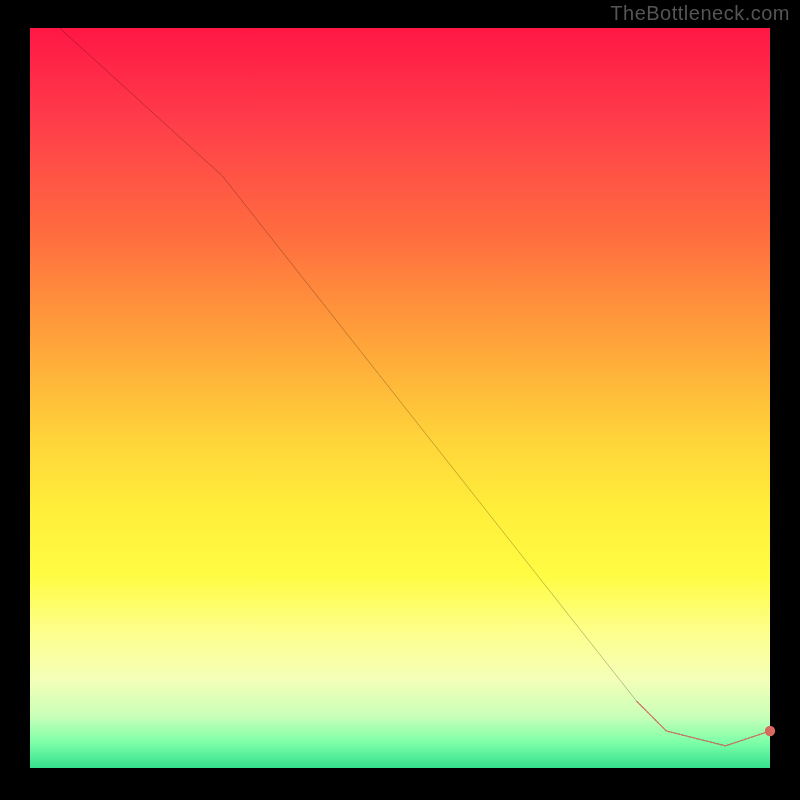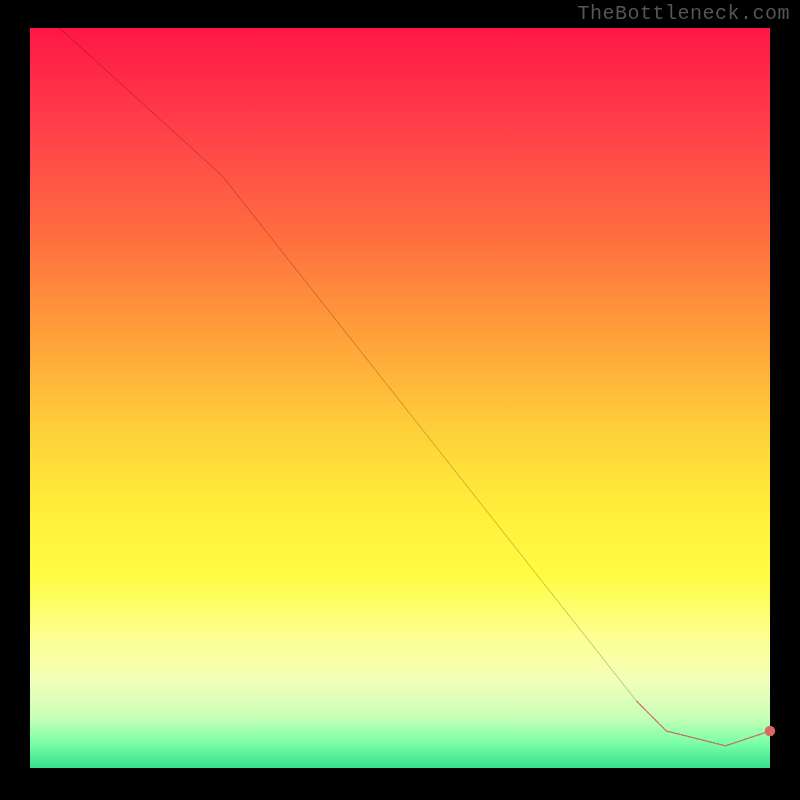--- a/index.html
+++ b/index.html
@@ -8,21 +8,20 @@
     width: 800px;
     height: 800px;
     background: #000;
     font-family: Arial, Helvetica, sans-serif;
     overflow: hidden;
   }
   .stage {
     position: relative;
     width: 800px;
     height: 576px;
-    font-family: Liberation Mono, monospace;
   }
   .watermark {
     position: absolute;
     top: 2px;
     right: 10px;
     color: #555;
     font-size: 20px;
     letter-spacing: 0.5px;
     font-weight: 500;
   }

